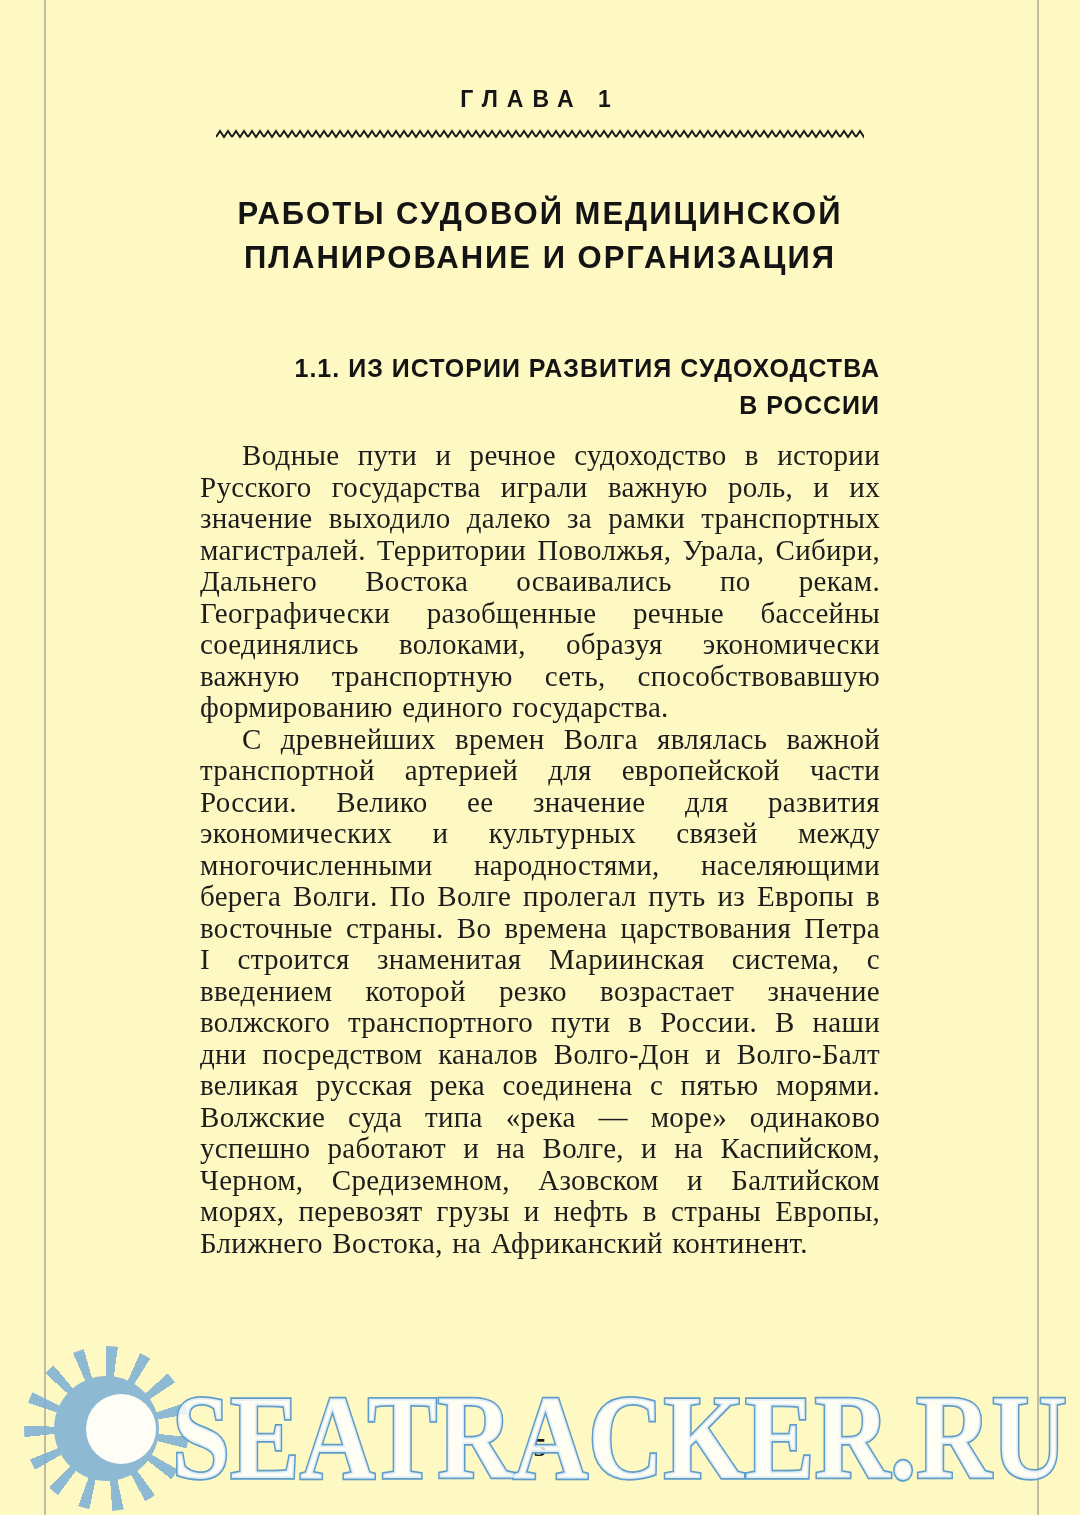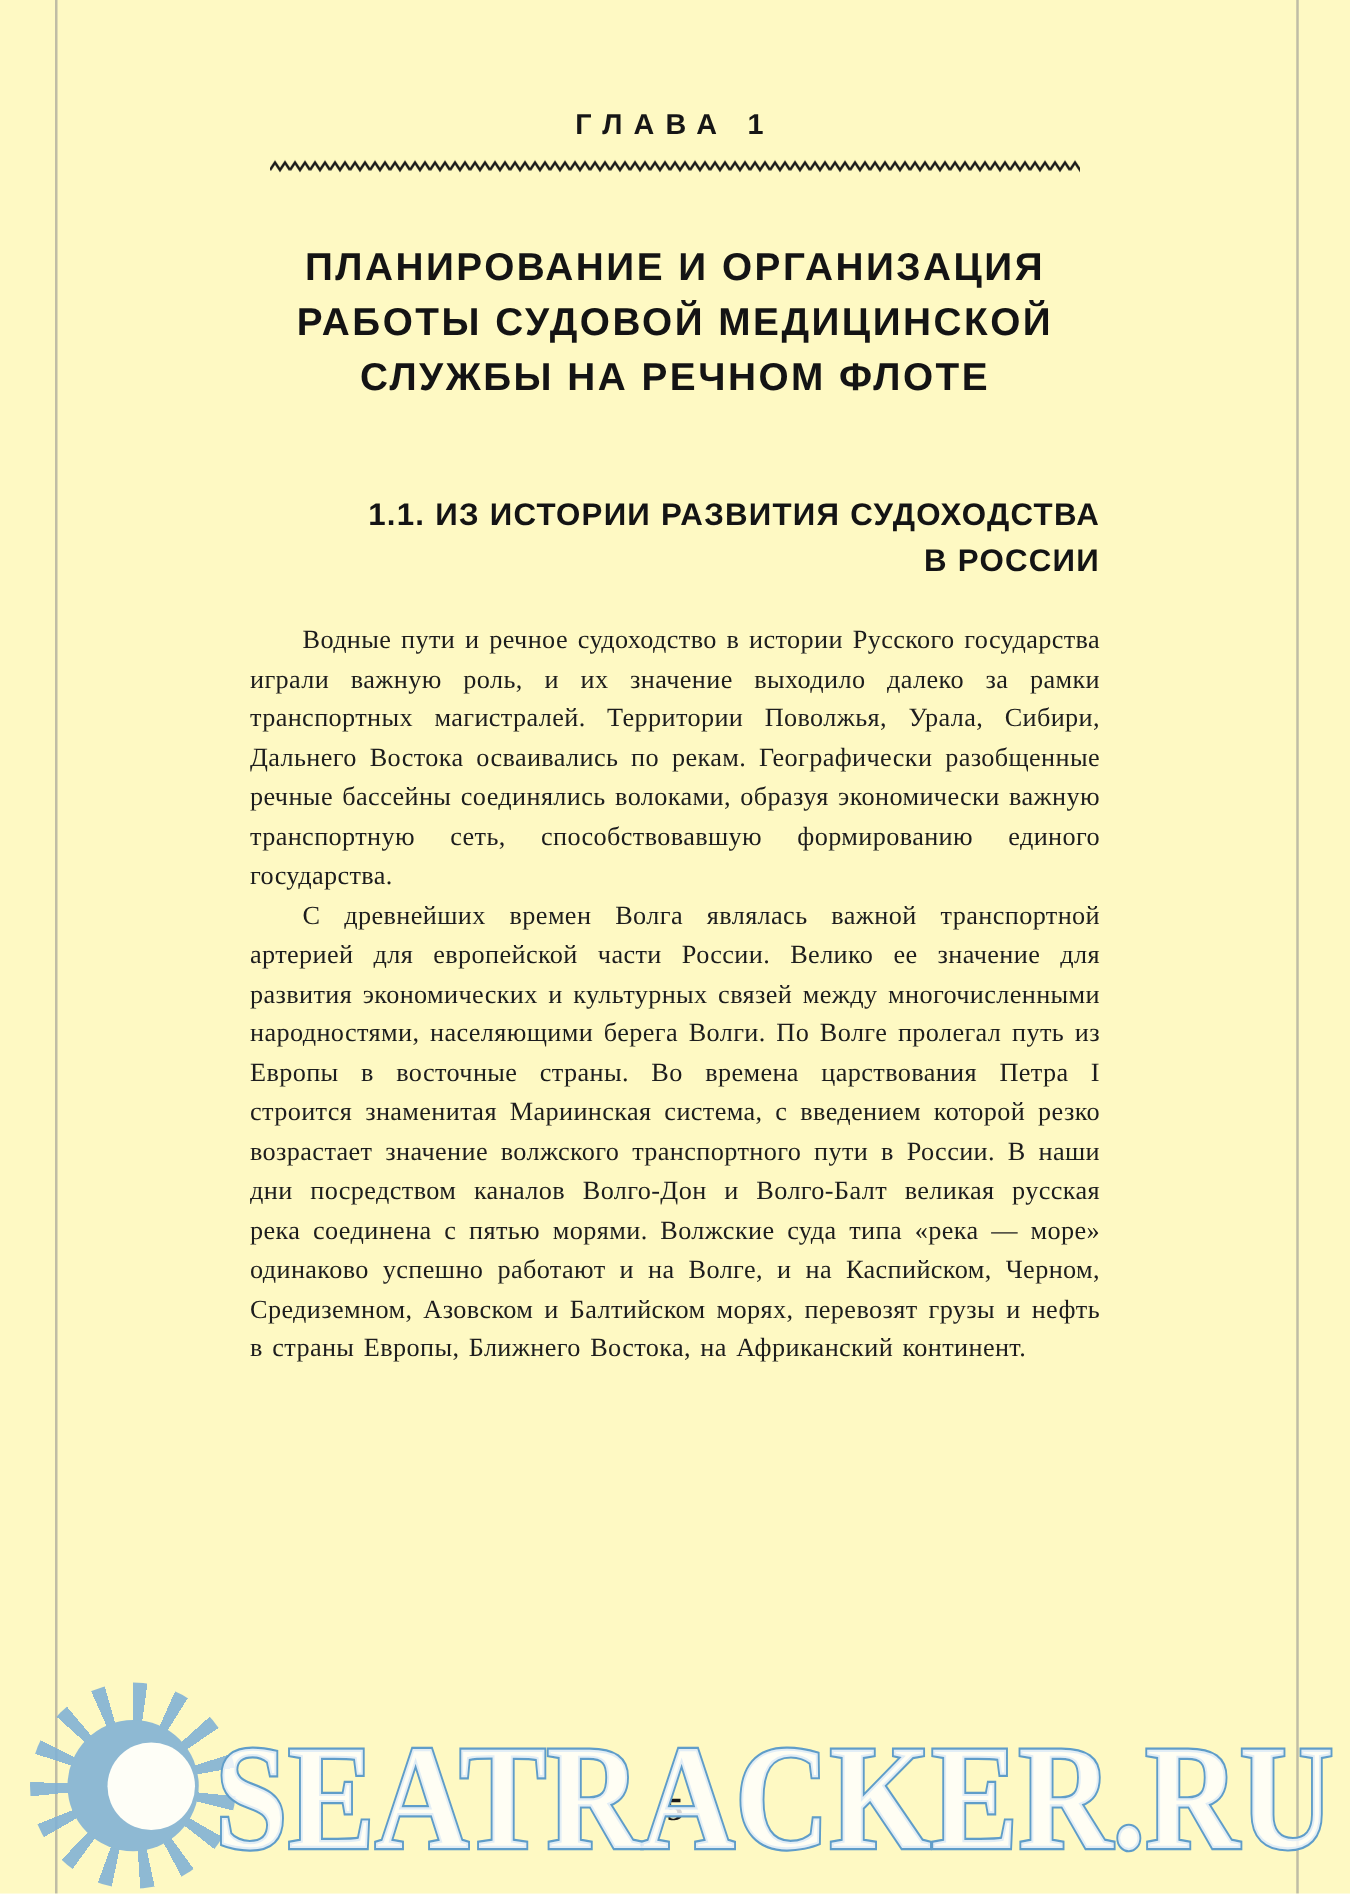--- a/index.html
+++ b/index.html
@@ -65,22 +65,22 @@
     text-align: right;
     font-family: "Liberation Sans", sans-serif;
     font-weight: bold;
     font-size: 25px;
     line-height: 37px;
     letter-spacing: 1px;
     color: #141414;
   }
 
   .body-text {
-    margin-top: 28px;
-    font-size: 21px;
+    margin-top: 16px;
+    font-size: 29px;
     line-height: 31.5px;
     text-align: justify;
     letter-spacing: 0.3px;
     word-spacing: 2px;
     color: #1d1d1d;
   }
   .body-text p {
     margin: 0;
     text-indent: 42px;
   }
@@ -152,23 +152,22 @@
         <defs>
           <pattern id="zz" width="16" height="12" patternUnits="userSpaceOnUse">
             <path d="M0 9 L4 3 L8 9 L12 3 L16 9" fill="none" stroke="#1a1a1a" stroke-width="2"></path>
           </pattern>
         </defs>
         <rect width="648" height="12" fill="url(#zz)"></rect>
       </svg>
     </div>
 
     <div class="page-title">
+      <div>РАБОТЫ СУДОВОЙ МЕДИЦИНСКОЙ</div>
       <div>ПЛАНИРОВАНИЕ И ОРГАНИЗАЦИЯ</div>
-      <div>РАБОТЫ СУДОВОЙ МЕДИЦИНСКОЙ</div>
-      <div>СЛУЖБЫ НА РЕЧНОМ ФЛОТЕ</div>
     </div>
 
     <div class="section-heading">
       <div>1.1. ИЗ ИСТОРИИ РАЗВИТИЯ СУДОХОДСТВА</div>
       <div>В РОССИИ</div>
     </div>
 
     <div class="body-text">
       <p>Водные пути и речное судоходство в истории Русского государства играли важную роль, и их значение выходило далеко за рамки транспортных магистралей. Территории Поволжья, Урала, Сибири, Дальнего Востока осваивались по рекам. Географически разобщенные речные бассейны соединялись волоками, образуя экономически важную транспортную сеть, способствовавшую формированию единого государства.</p>
       <p>С древнейших времен Волга являлась важной транспортной артерией для европейской части России. Велико ее значение для развития экономических и культурных связей между многочисленными народностями, населяющими берега Волги. По Волге пролегал путь из Европы в восточные страны. Во времена царствования Петра I строится знаменитая Мариинская система, с введением которой резко возрастает значение волжского транспортного пути в России. В наши дни посредством каналов Волго-Дон и Волго-Балт великая русская река соединена с пятью морями. Волжские суда типа «река — море» одинаково успешно работают и на Волге, и на Каспийском, Черном, Средиземном, Азовском и Балтийском морях, перевозят грузы и нефть в страны Европы, Ближнего Востока, на Африканский континент.</p>

